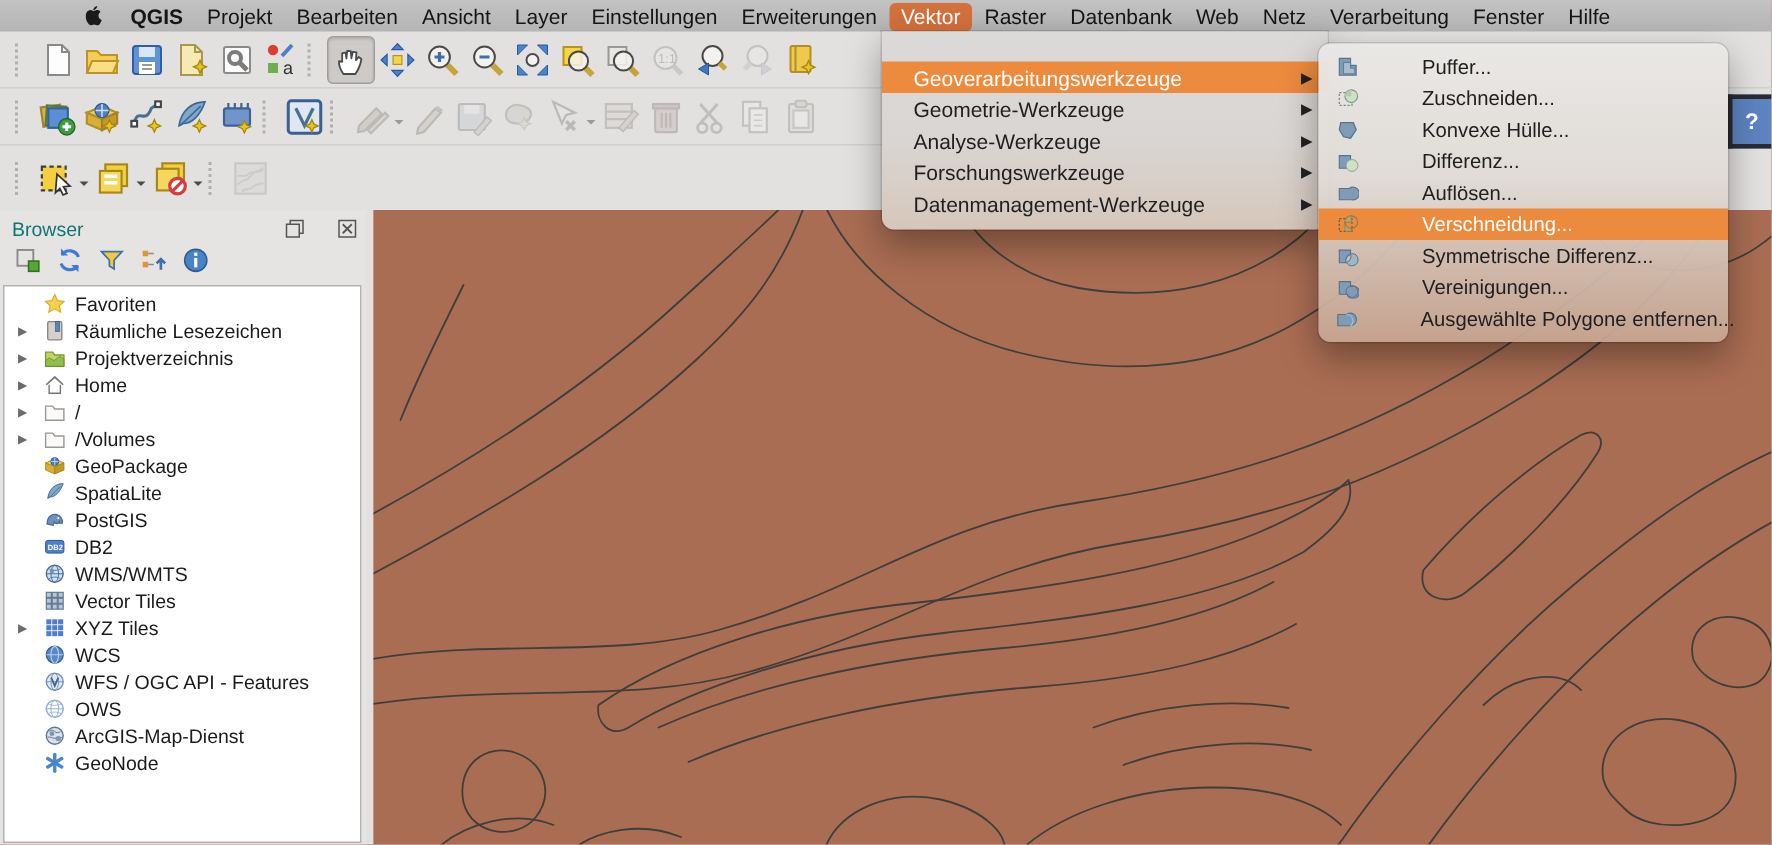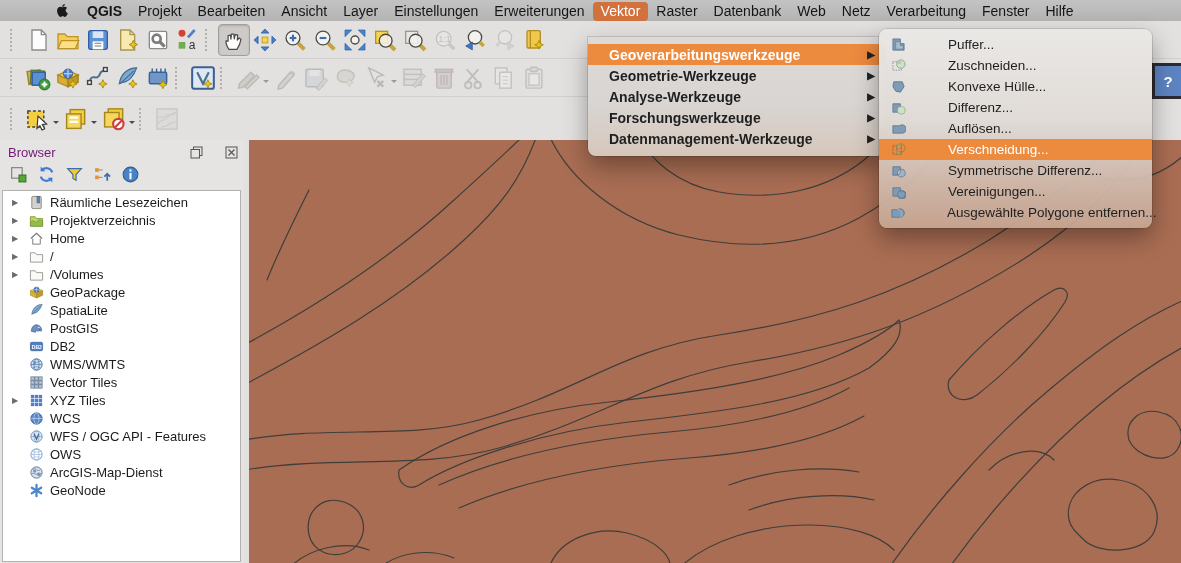--- a/index.html
+++ b/index.html
@@ -26,38 +26,38 @@
   .disabled{opacity:.35;filter:grayscale(55%);}
   .grip{width:6px;height:22px;border-left:2px dotted #b2b0ae;margin:0 5px 0 2px;}
   .caret{width:0;height:0;border:3.5px solid transparent;border-top-color:#4a4a4a;margin:10px 2px 0 0;}
   .caret.dis{border-top-color:#9a9a9a;}
   
   .help-btn{position:absolute;right:0;top:63px;width:26px;height:30px;background:#5d84c2;
      border:3px solid #2c2b31;border-right:none;display:flex;align-items:center;justify-content:center;
      color:#fff;font-size:15px;font-weight:bold;}
   
   .browser{position:absolute;left:0;top:140px;width:244px;height:423px;background:#e6e4e3;}
-  .b-head{height:20px;display:flex;align-items:center;padding:2px 5px 0 8px;font-size:13px;color:#701a75;gap:16px;}
+  .b-head{height:20px;display:flex;align-items:center;padding:2px 5px 0 8px;font-size:13px;color:#0f766e;gap:16px;}
   .b-title{flex:1;}
   .winbtn{width:15px;height:15px;margin-left:4px;display:flex;align-items:center;justify-content:center;}
   .b-tools{height:28px;display:flex;align-items:center;gap:9px;padding-left:9px;}
   .b-tree{position:absolute;left:2px;top:50px;right:3px;bottom:1px;background:#fff;
      border:1px solid #b4b2b0;overflow:hidden;padding-top:2px;}
   .titem{height:18px;display:flex;align-items:center;padding-left:7px;font-size:13px;color:#1b1b1b;}
   .arrow{width:17px;font-size:8px;color:#6b6b6b;text-align:left;padding-left:2px;}
   .ticon{width:17px;display:flex;align-items:center;}
   .tlabel{margin-left:4px;white-space:nowrap;}
   
   .map{position:absolute;left:249px;top:140px;width:932px;height:423px;background:#a96d53;}
   
-  .vmenu{position:absolute;left:588px;top:37px;width:297px;padding:7px 0 7px;
+  .vmenu{position:absolute;left:588px;top:21px;width:297px;padding:20px 0 7px;
      border-radius:0 0 8px 8px;
      background:linear-gradient(180deg,#dcdad8 0%,#d9d5d2 55%,#d7ccc3 85%,#d6c6ba 100%);
      box-shadow:0 10px 24px rgba(0,0,0,.35),0 0 0 1px rgba(0,0,0,.12);
-     font-size:14px;color:#1f1f1f;font-weight:bold;}
+     font-size:14px;color:#1f1f1f;}
   .vm-item{height:21px;display:flex;align-items:center;padding:0 10px 0 21px;}
   .vm-label{flex:1;}
   .vm-arrow{font-size:10px;color:#222;}
   .hl{background:#ec8a3e;color:#fff;}
   .smenu{position:absolute;left:879px;top:29px;width:273px;padding:5px 0;
      border-radius:8px;
      background:linear-gradient(180deg,rgba(234,232,230,.97) 0%,rgba(224,219,214,.96) 45%,rgba(208,186,172,.94) 78%,rgba(199,166,146,.93) 100%);
      box-shadow:0 10px 24px rgba(0,0,0,.35),0 0 0 1px rgba(0,0,0,.12);
      font-size:13.5px;color:#1f1f1f;}
   .sm-item{height:21px;display:flex;align-items:center;padding:0 8px;}
@@ -440,20 +440,29 @@
           <line x1="5.5" y1="11.7" x2="9" y2="11.7" stroke="#8a8a8a"></line>
           <path d="M13.5 15V8.5M10.8 11l2.7-2.7 2.7 2.7" fill="none" stroke="#3e6fb0" stroke-width="1.7"></path>
         </svg></span>
     <span><svg width="19" height="19" viewBox="0 0 18 18">
           <circle cx="9" cy="9" r="7" fill="#4a82c4" stroke="#2c5d96"></circle>
           <rect x="8" y="7.5" width="2" height="6" fill="#fff"></rect>
           <rect x="8" y="4.2" width="2" height="2" fill="#fff"></rect>
         </svg></span>
   </div>
   <div class="b-tree">
+    <div class="titem">
+        <span class="arrow"></span>
+        <span class="ticon">
+          <svg width="15" height="15" viewBox="0 0 16 16">
+            <path d="M8 1.5l2 4.3 4.6.5-3.4 3.1 1 4.6L8 11.6 3.8 14l1-4.6L1.4 6.3 6 5.8z" fill="#f6d34b" stroke="#dca72c" stroke-width=".8"></path>
+          </svg>
+        </span>
+        <span class="tlabel">Favoriten</span>
+      </div>
     <div class="titem">
         <span class="arrow">▶</span>
         <span class="ticon">
           <svg width="15" height="15" viewBox="0 0 16 16">
             <rect x="3" y="1.5" width="10" height="13" rx="1" fill="#d4d0cb" stroke="#8b8780"></rect>
             <rect x="8.5" y="1.5" width="3" height="7" fill="#5b84b8" stroke="#3c5f8c" stroke-width=".5"></rect>
           </svg>
         </span>
         <span class="tlabel">Räumliche Lesezeichen</span>
       </div>

